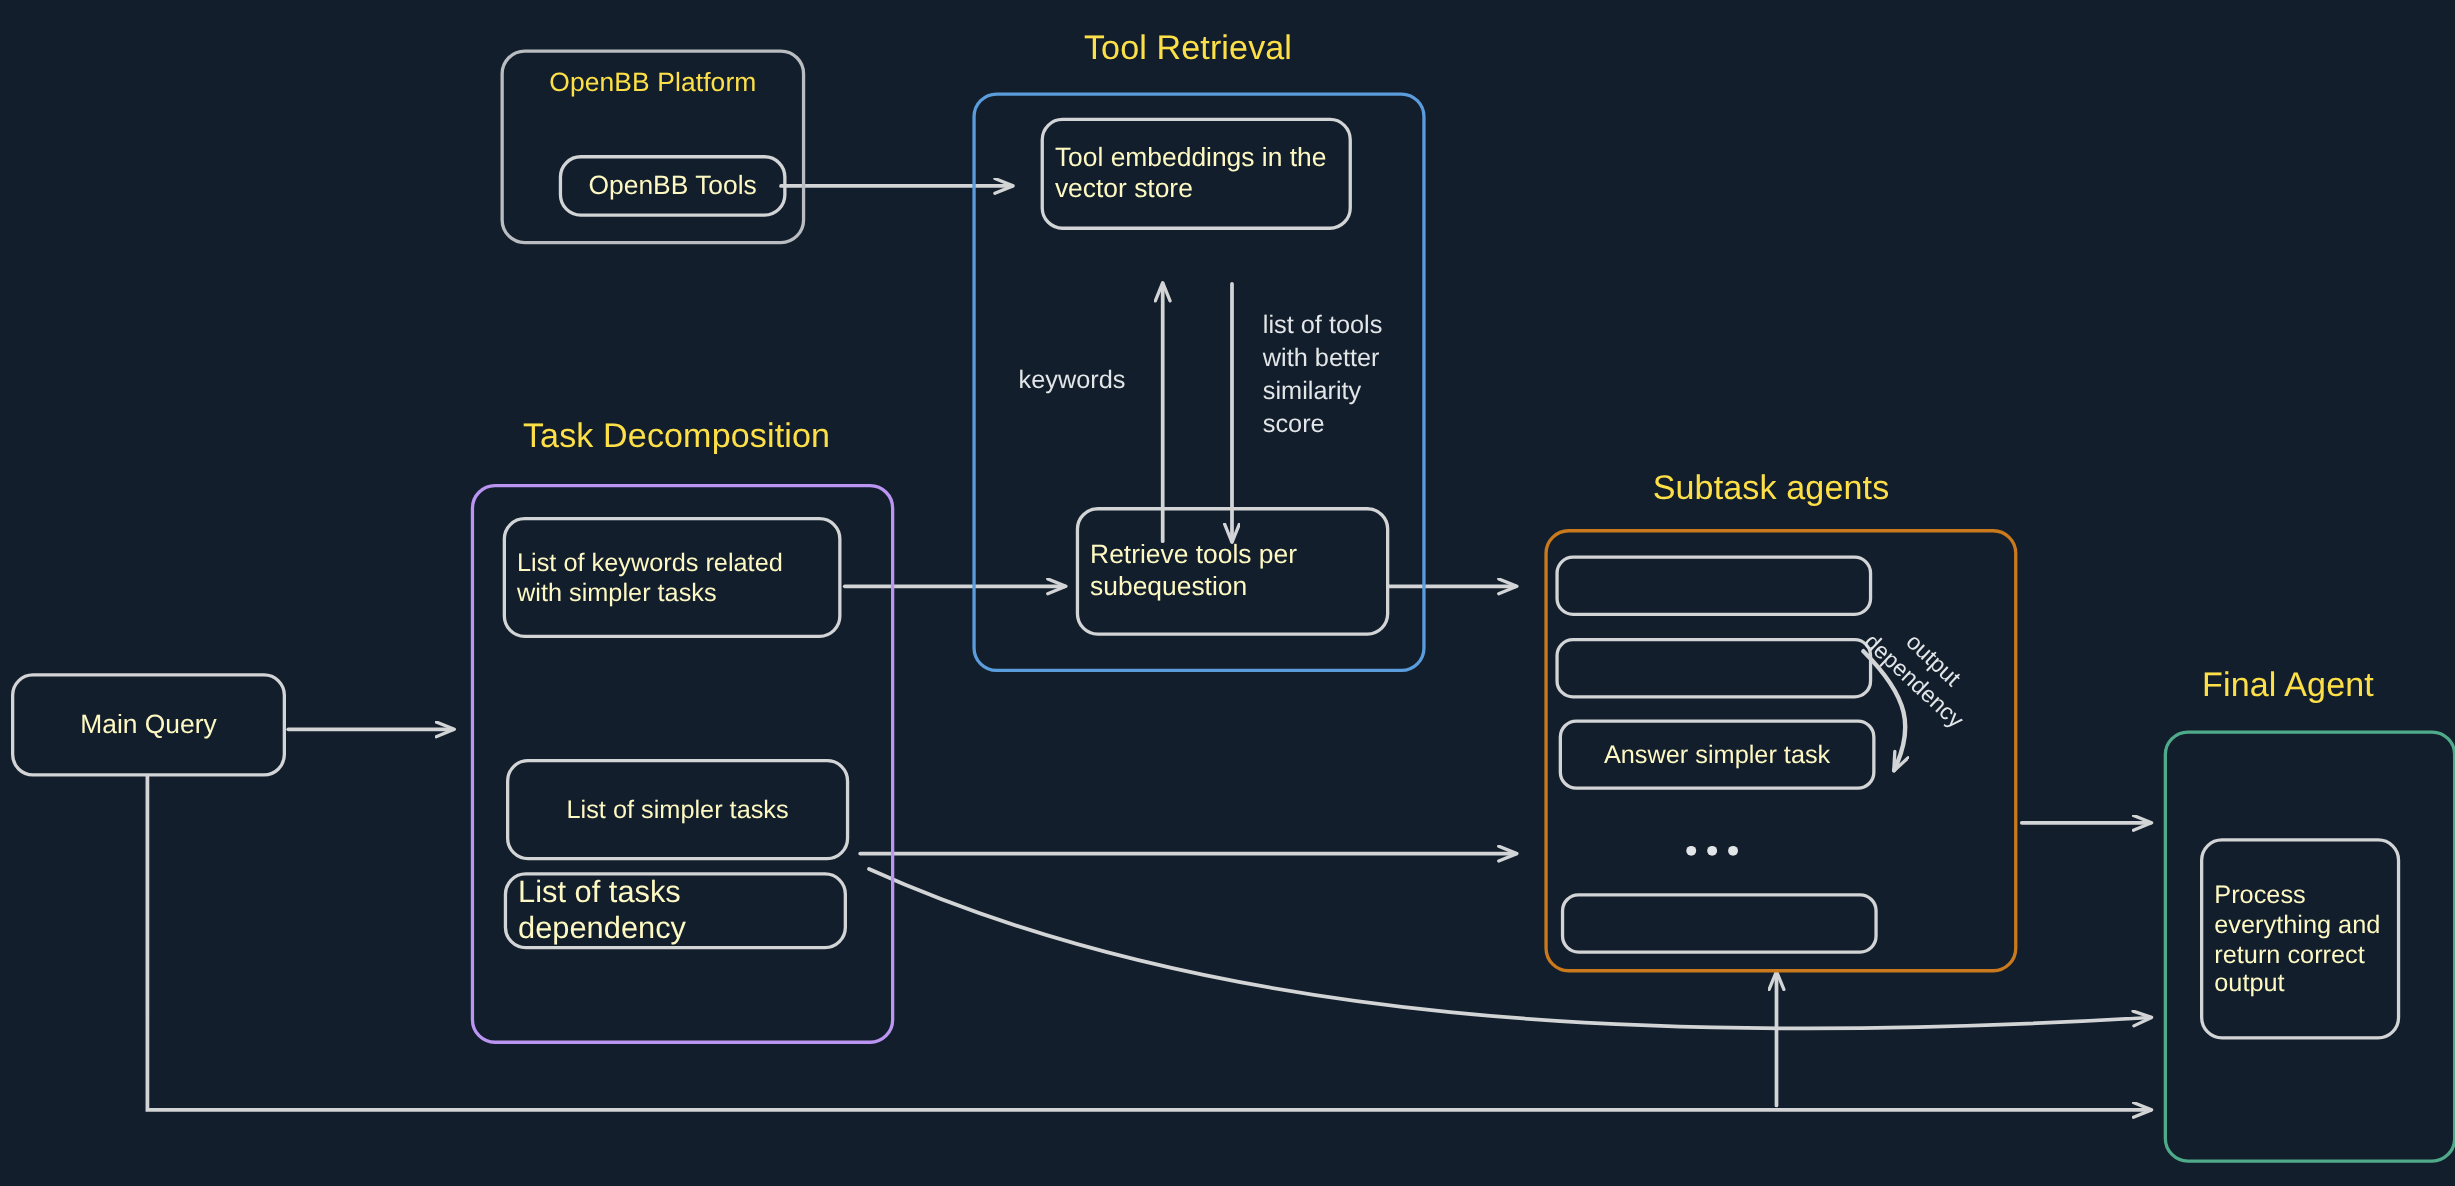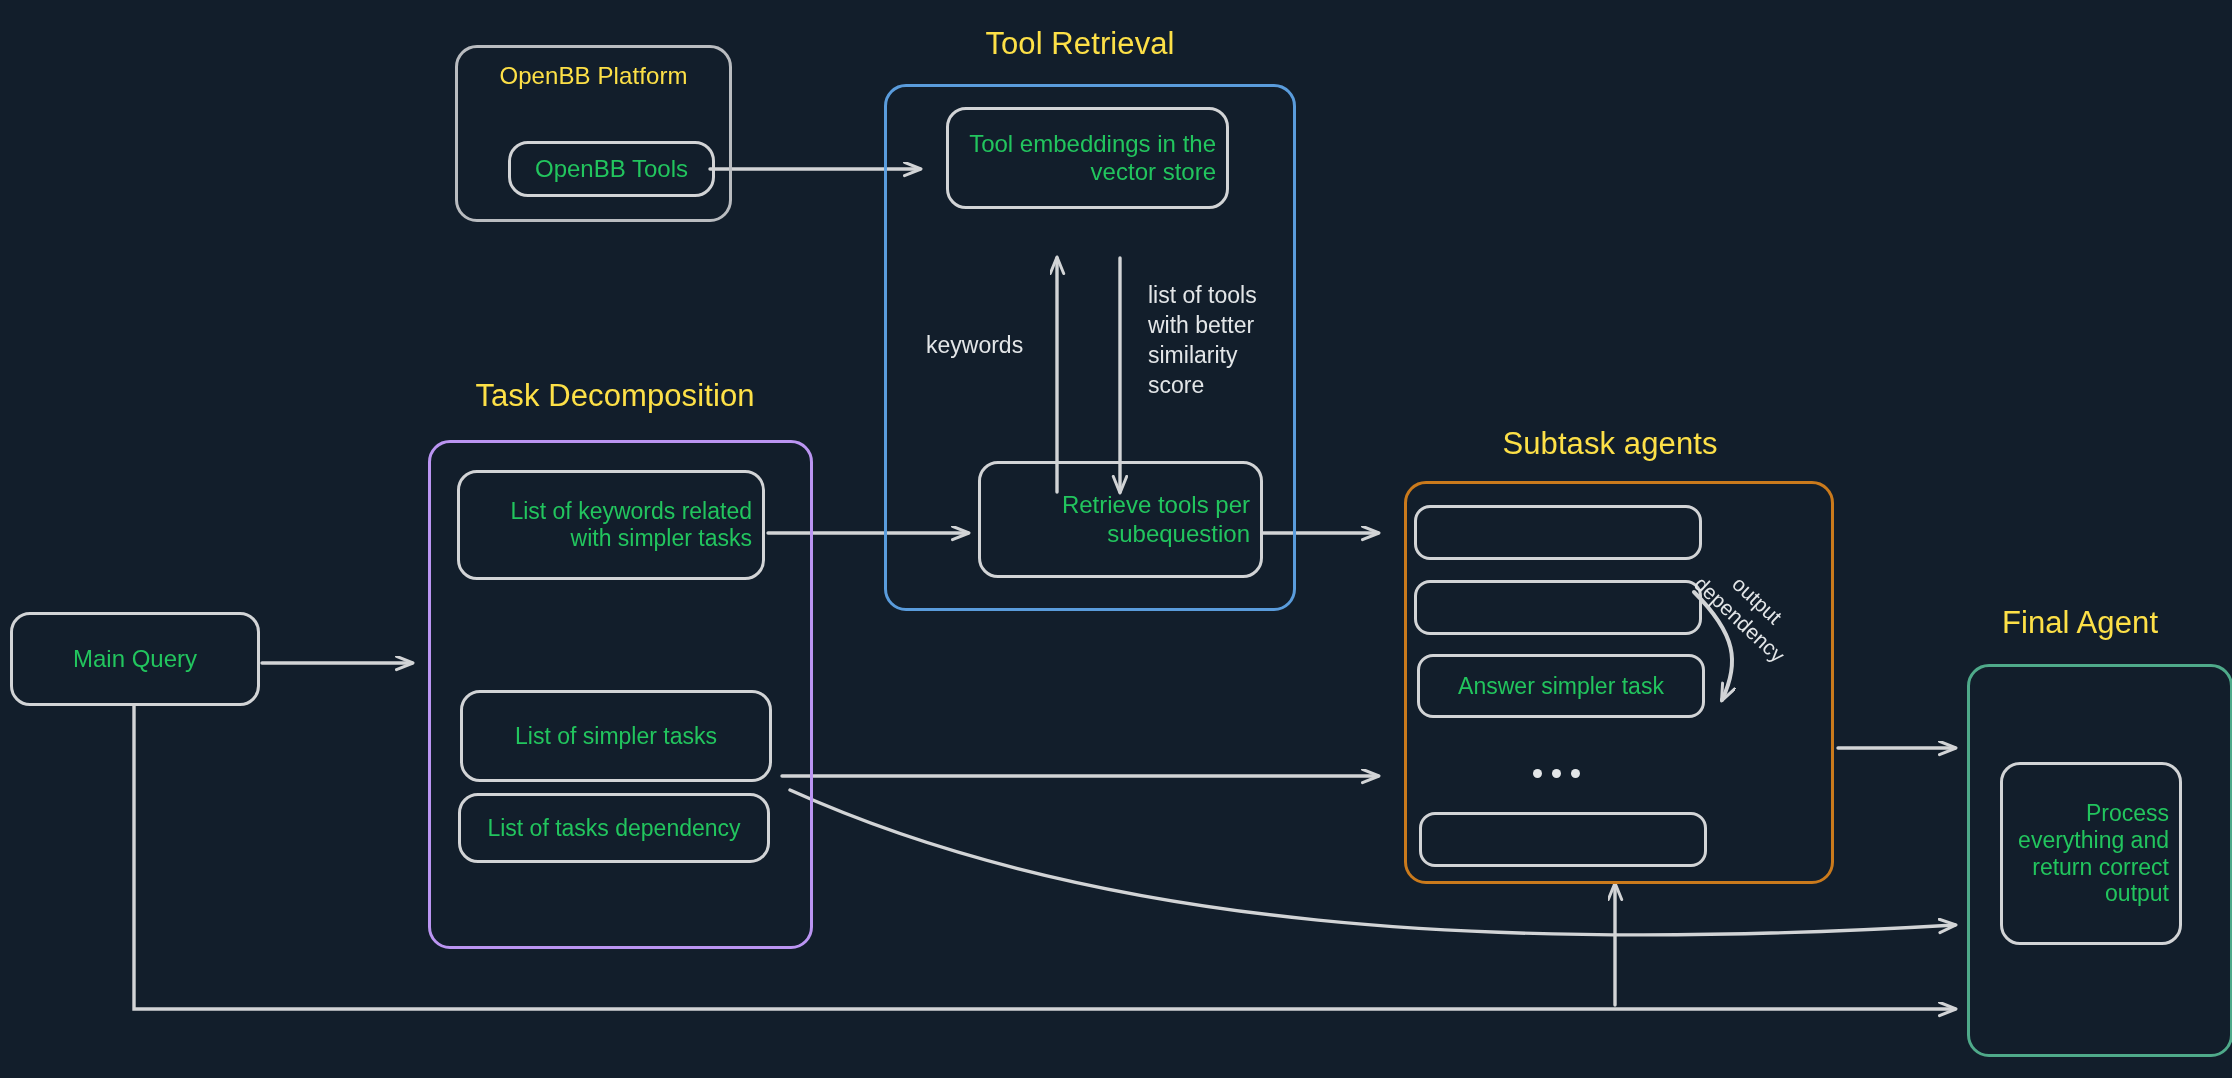--- a/index.html
+++ b/index.html
@@ -47,27 +47,27 @@
   .group-box.orange { border-color: #ca7a1c; }
   .group-box.green  { border-color: #4faa8a; }
 
   
   .node {
     position: absolute;
     box-sizing: border-box;
     border: 3px solid #d2d4d6;
     border-radius: 16px;
     background: transparent;
-    color: #22c55e;
+    color: #fef9c3;
     font-size: 24px;
     line-height: 1.17;
     display: flex;
     align-items: center;
     justify-content: center;
-    text-align: right;
+    text-align: left;
     padding: 16px 10px;
   }
   .node.soft { border-radius: 20px; }
 
   
   .edge-label {
     position: absolute;
     color: #e3e6e8;
     font-size: 23px;
     line-height: 1.3;
@@ -164,21 +164,21 @@
   <div class="group-box purple" style="left:428px; top:440px; width:385px; height:509px;"></div>
 
   <div class="node soft" style="left:457px; top:470px; width:308px; height:110px; font-size:23px;">
     <span>List of keywords related with simpler tasks</span>
   </div>
 
   <div class="node soft" style="left:460px; top:690px; width:312px; height:92px; font-size:23px;">
     <span>List of simpler tasks</span>
   </div>
 
-  <div class="node soft" style="left:458px; top:793px; width:312px; height:70px; font-size:23px;">
+  <div class="node soft" style="left:458px; top:793px; width:312px; height:70px; font-size:28px;">
     <span>List of tasks dependency</span>
   </div>
 
   <div class="group-title" style="left:1400px; top:426px; width:420px;">Subtask agents</div>
   <div class="group-box orange" style="left:1404px; top:481px; width:430px; height:403px;"></div>
 
   <div class="node" style="left:1414px; top:505px; width:288px; height:55px;">
     <span></span>
   </div>
   <div class="node" style="left:1414px; top:580px; width:288px; height:55px;">

